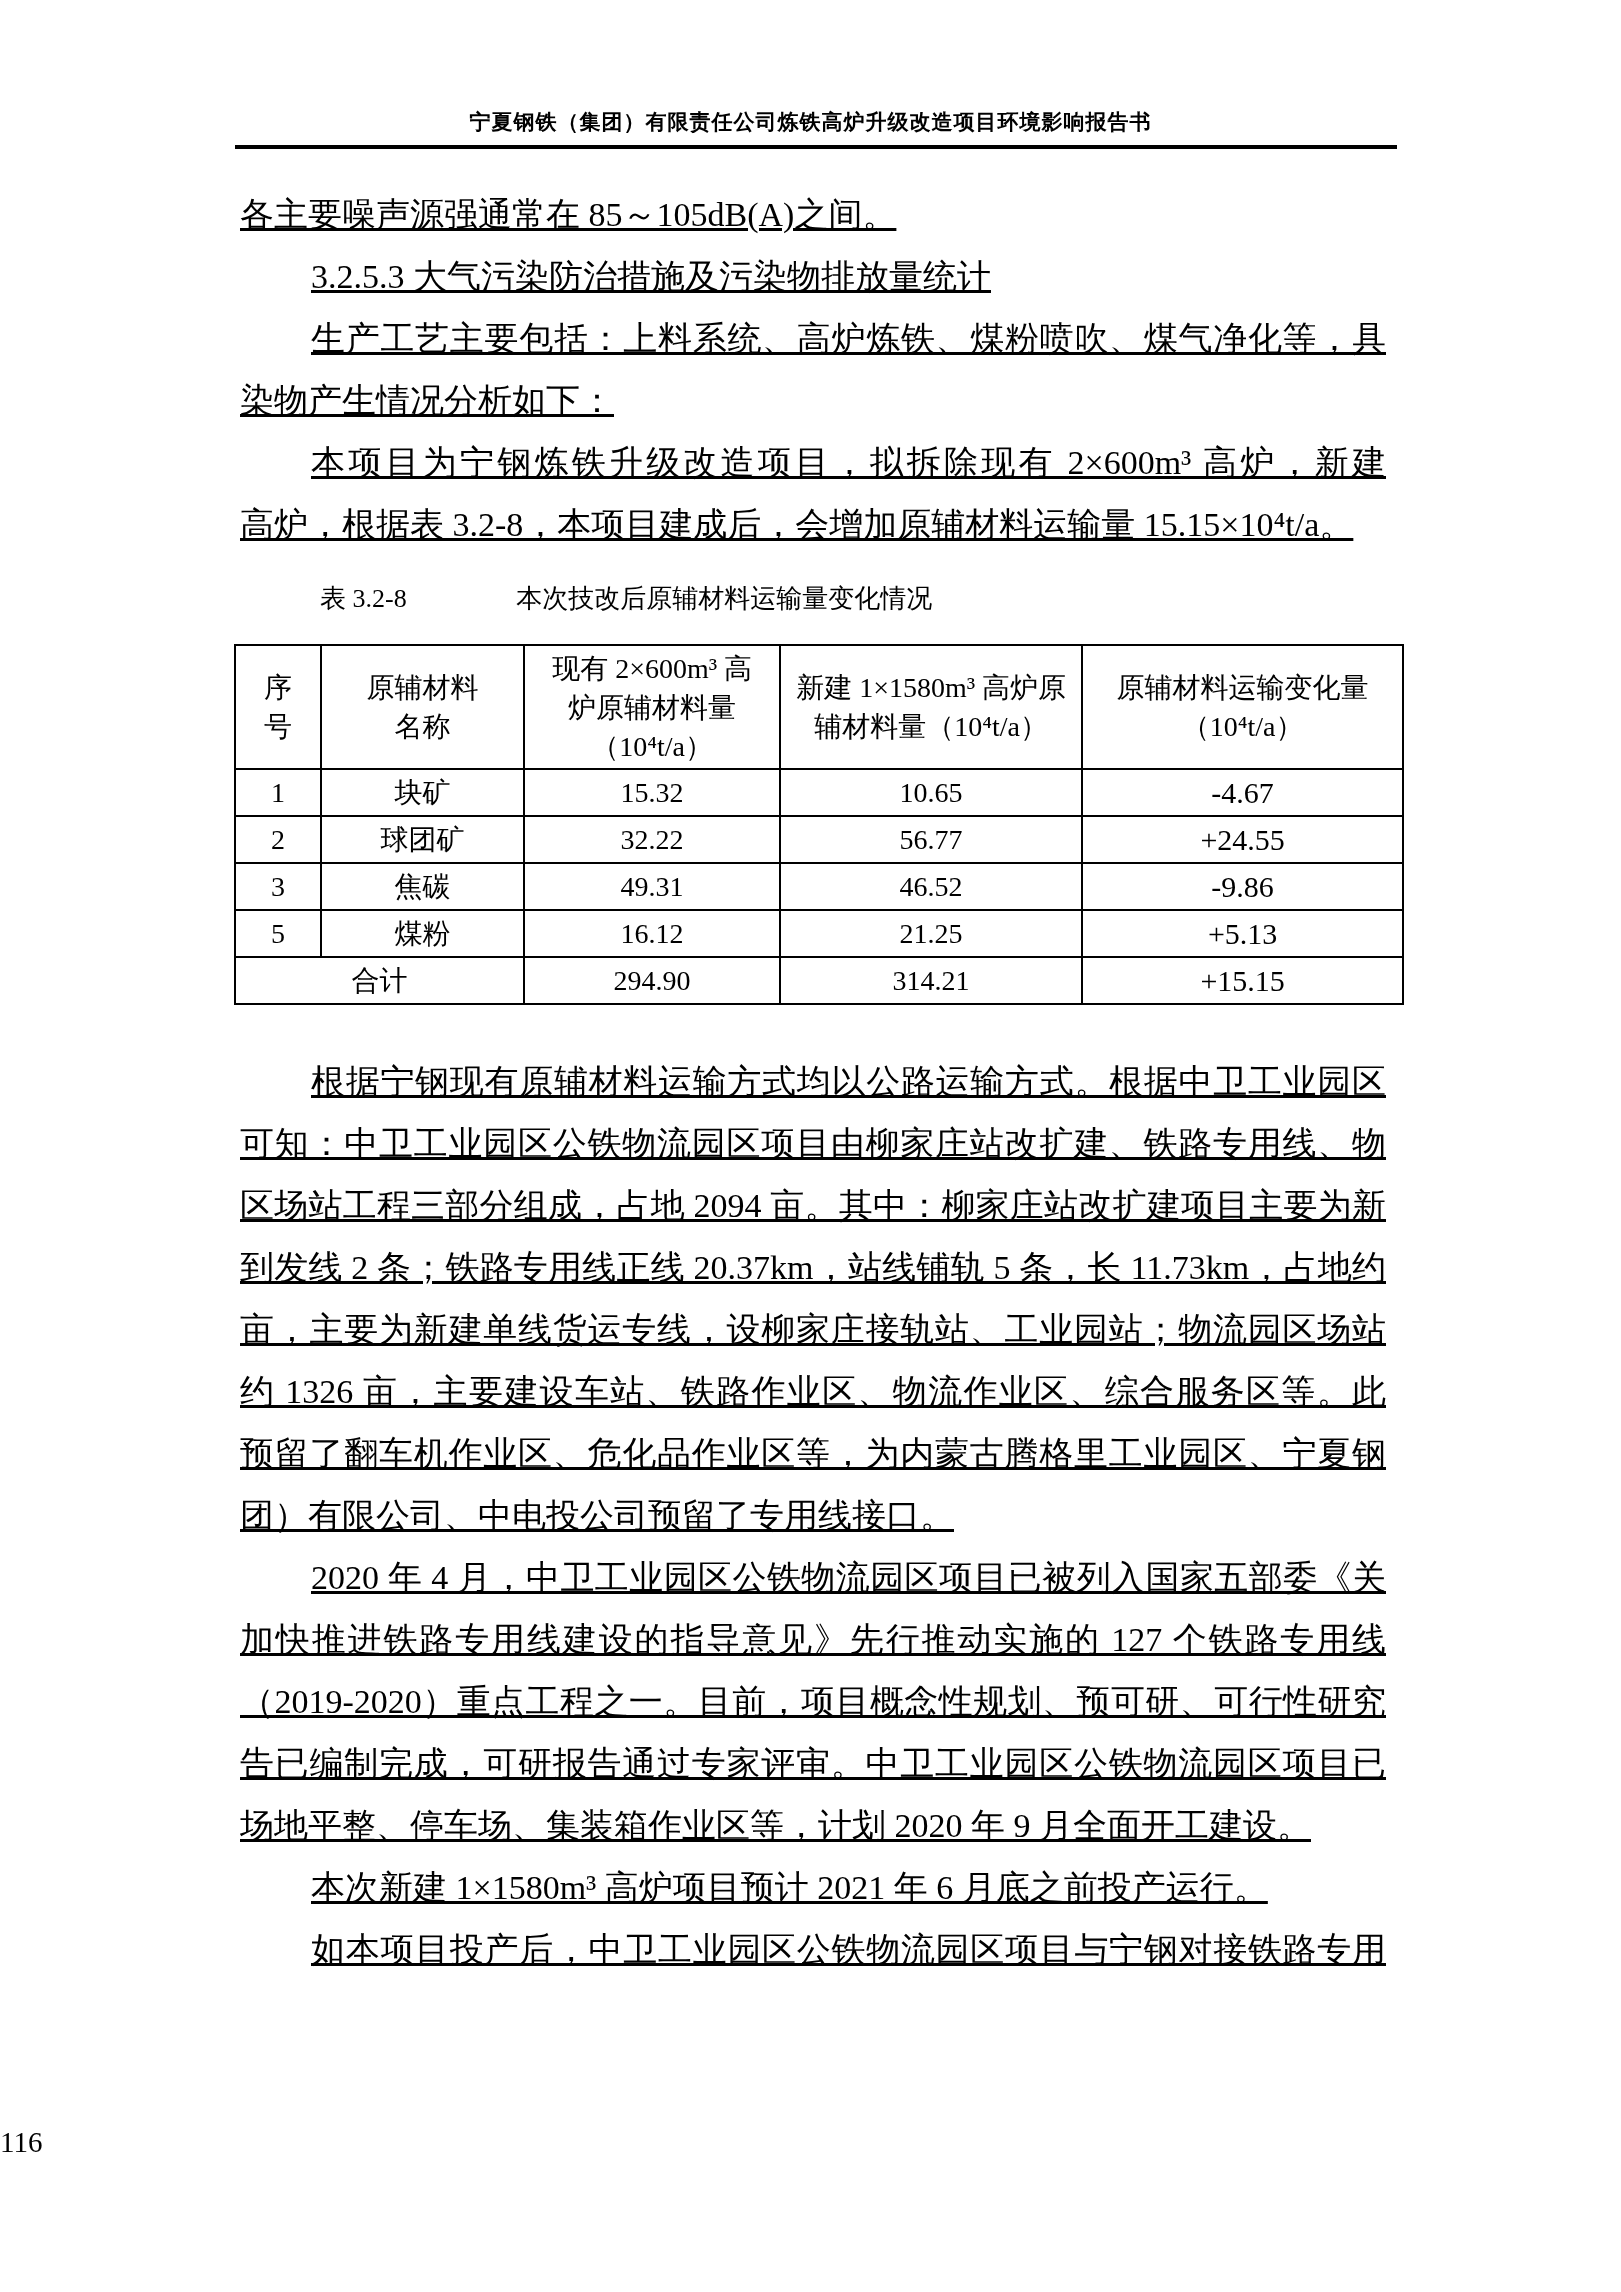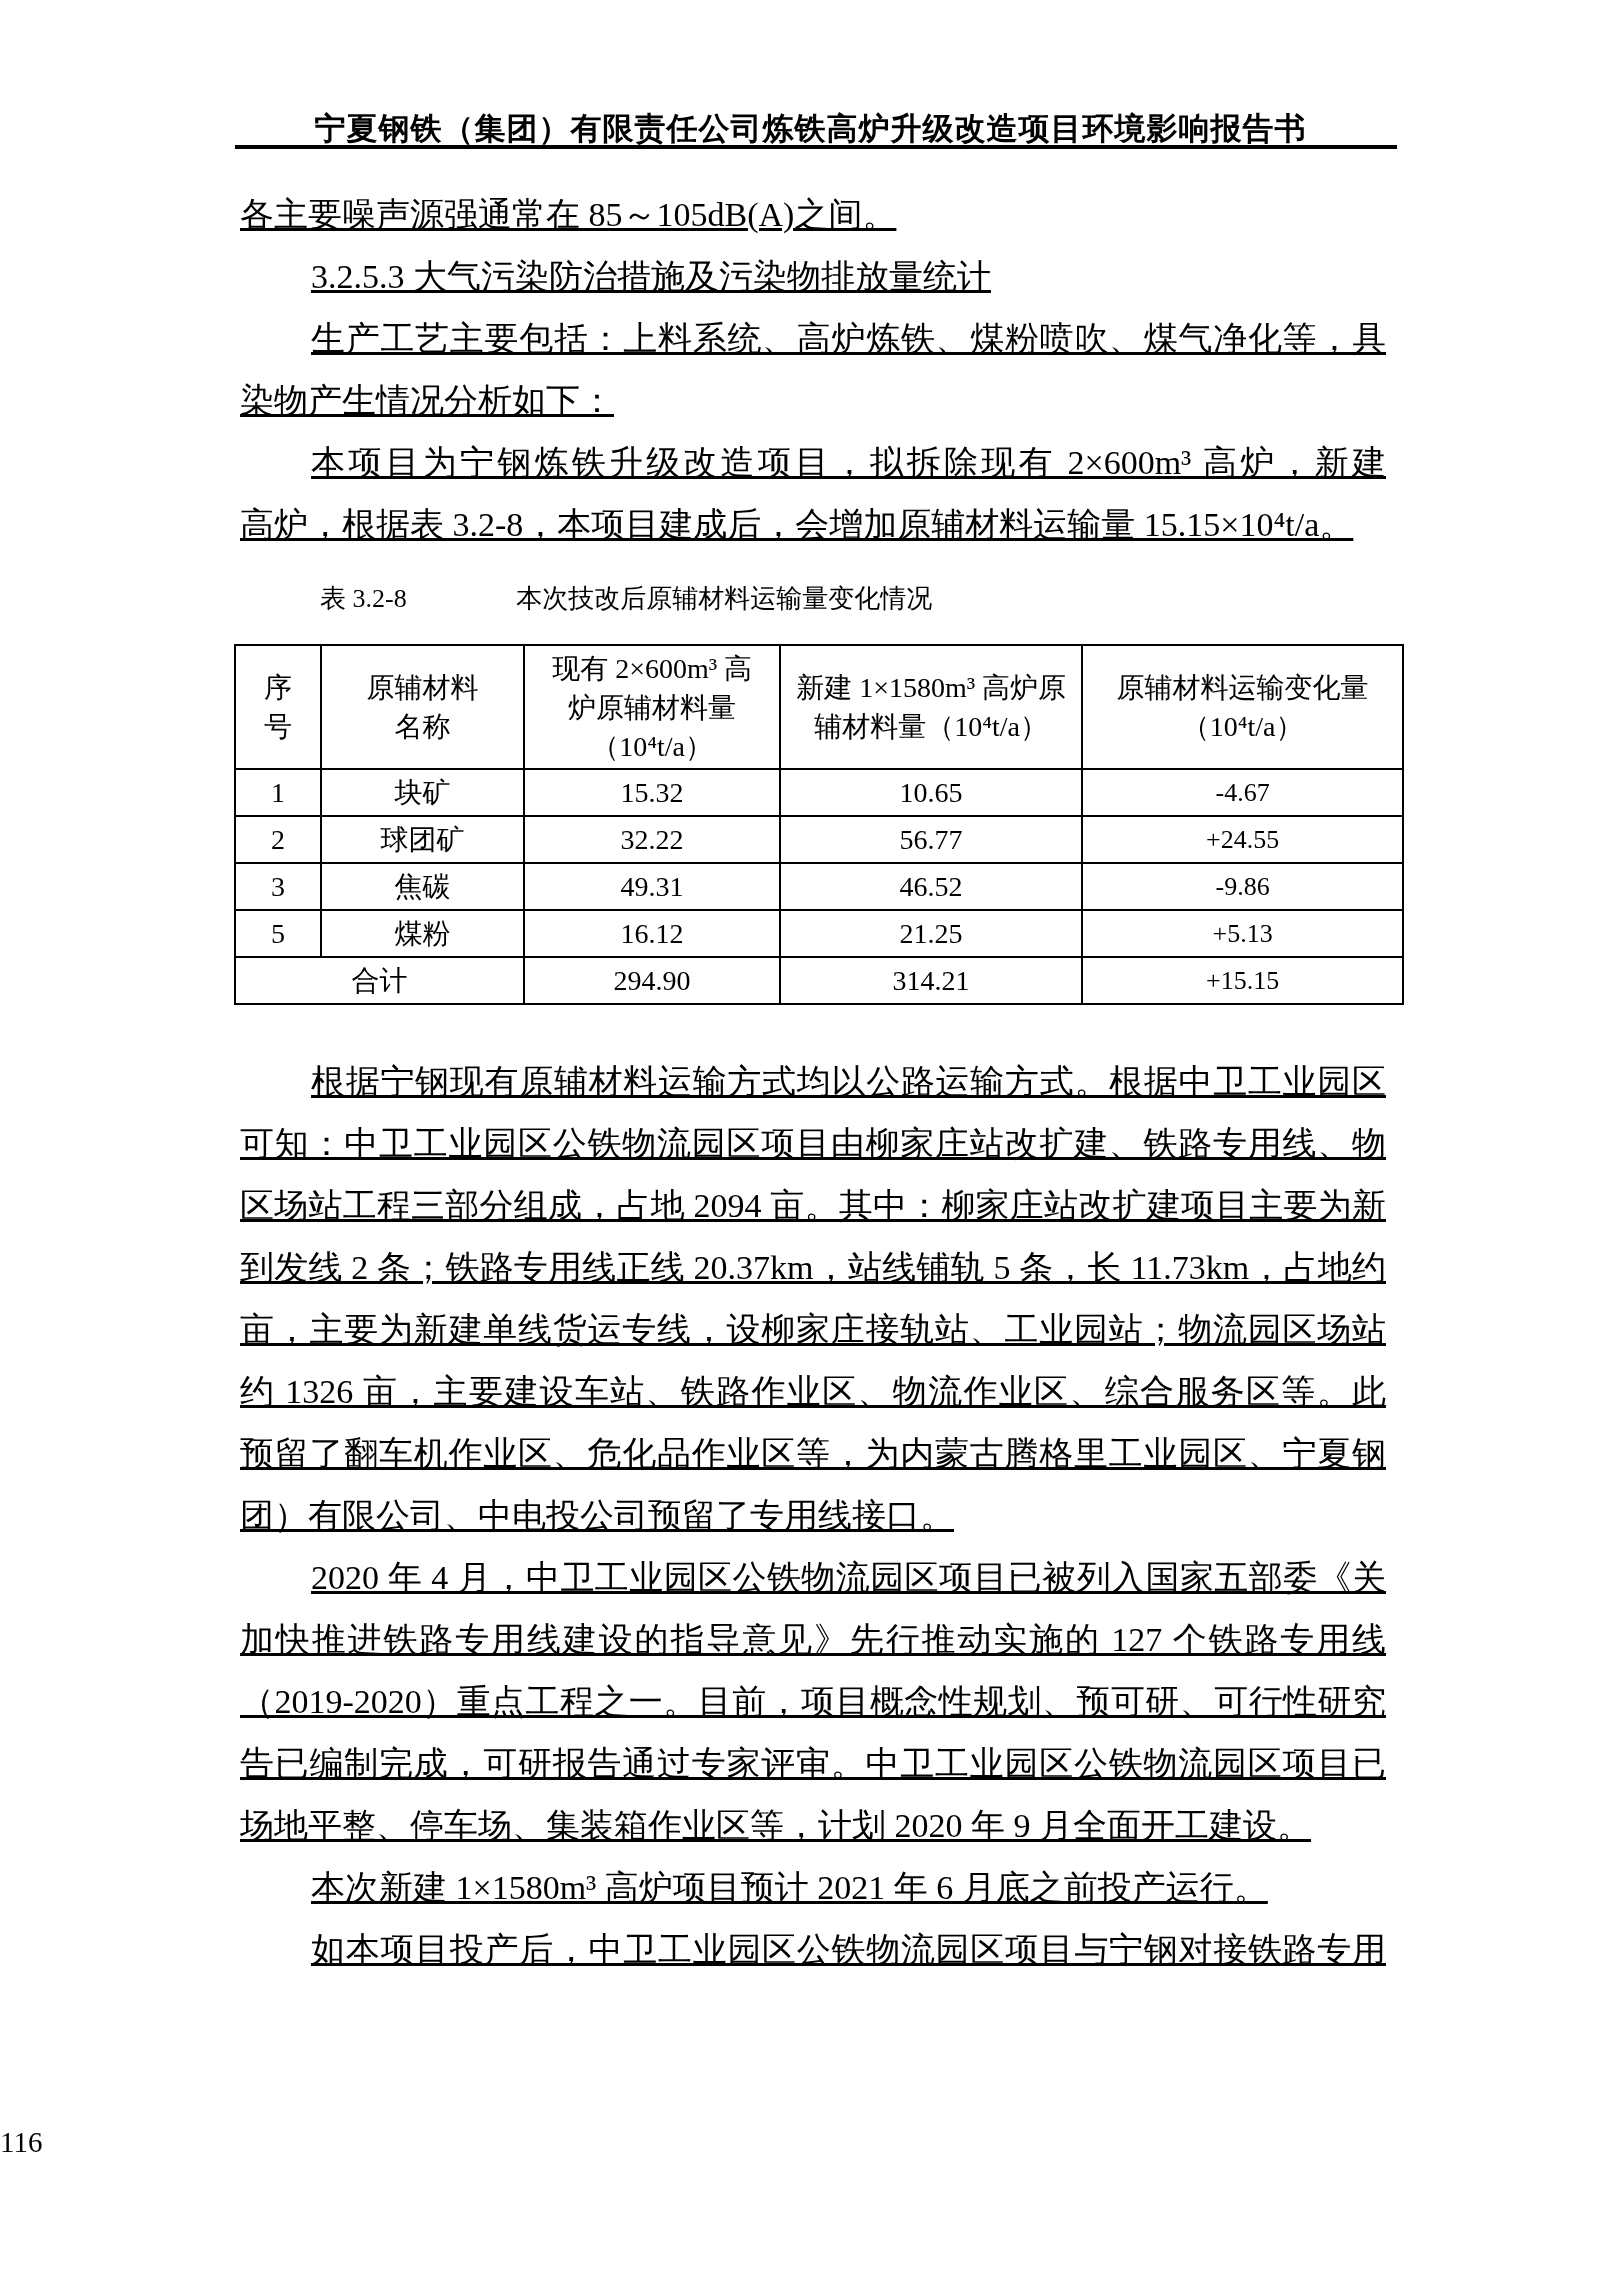--- a/index.html
+++ b/index.html
@@ -15,21 +15,21 @@
     overflow: hidden;
     font-family: "Liberation Serif", "DejaVu Serif", serif;
     color: #000000;
   }
   .header-title {
     position: absolute;
     top: 108px;
     left: 0;
     width: 100%;
     text-align: center;
-    font-size: 31px;
+    font-size: 21px;
     font-weight: bold;
     letter-spacing: 1px;
   }
   .header-rule {
     position: absolute;
     top: 145px;
     left: 235px;
     width: 1162px;
     height: 3.9px;
     background: #000000;
@@ -86,21 +86,21 @@
     font-size: 28px;
     line-height: 39px;
     white-space: pre-line;
   }
   table.materials tbody td {
     height: 45px;
     font-size: 28px;
     line-height: 45px;
   }
   table.materials tbody td:last-child {
-    font-size: 26px;
+    font-size: 30px;
   }
   .page-number {
     position: absolute;
     top: 2111px;
     left: 0;
     width: 100%;
     height: 62px;
     line-height: 62px;
     text-align: left;
     font-size: 29px;

